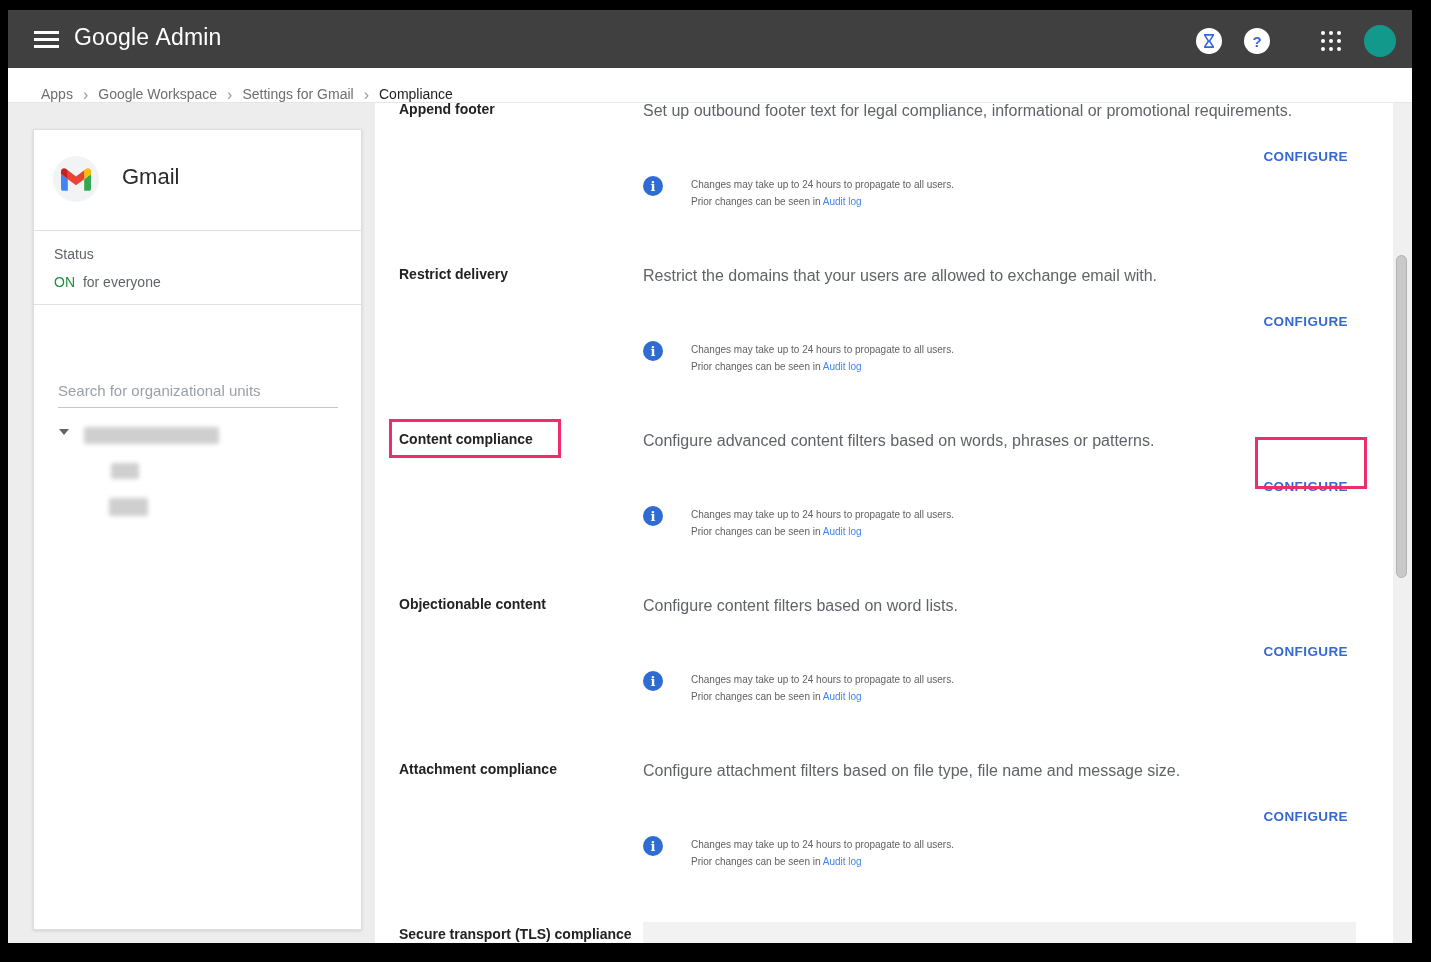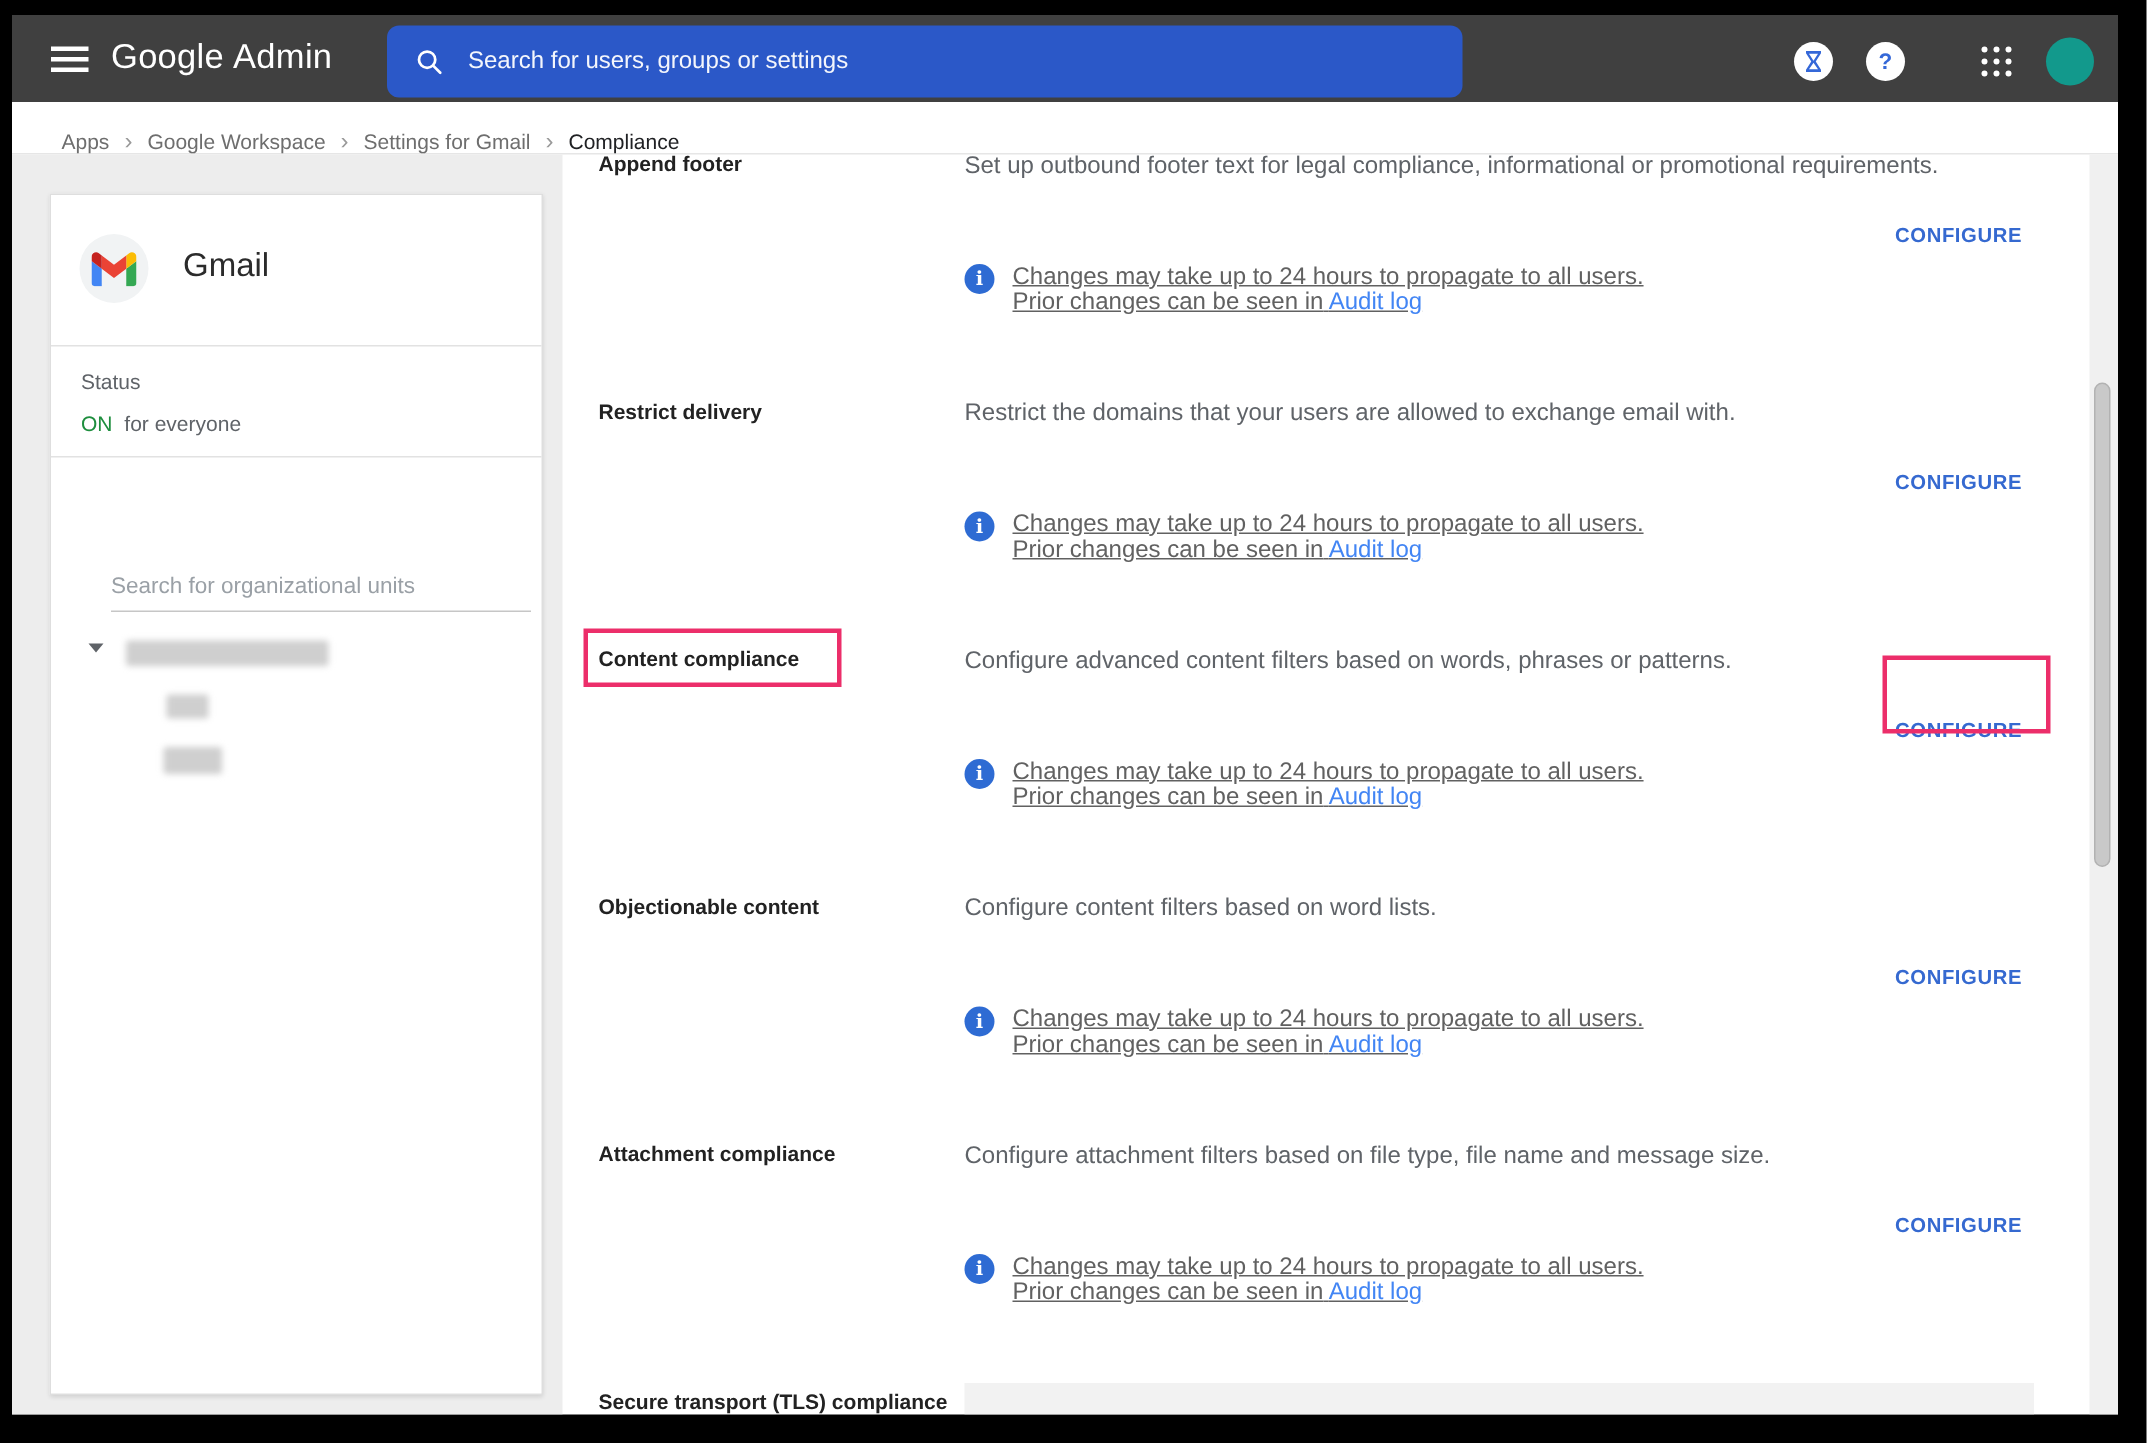--- a/index.html
+++ b/index.html
@@ -37,37 +37,37 @@
   .ou-card{position:absolute;left:25px;top:119px;width:329px;height:801px;background:#fff;border:1px solid #dedede;box-shadow:0 1px 3px rgba(0,0,0,.12);z-index:3;box-sizing:border-box;}
   .gmail-logo-wrap{position:absolute;left:19px;top:26px;width:46px;height:46px;border-radius:50%;background:#f1f3f4;display:flex;align-items:center;justify-content:center;}
   .card-title{position:absolute;left:88px;top:34px;font-size:22px;color:#2b2b2b;}
   .card-divider{position:absolute;left:0;width:100%;height:1px;background:#e2e2e2;}
   .status-label{position:absolute;left:20px;top:116px;font-size:14px;color:#5f6368;}
   .status-line{position:absolute;left:20px;top:144px;font-size:14px;color:#5f6368;}
   .status-on{color:#1e8e3e;font-weight:500;}
   .ou-band{position:absolute;left:0;top:175px;width:100%;height:54px;background:#f5f5f5;display:flex;align-items:center;}
   .ou-band span{margin-left:20px;font-size:15px;color:#616161;}
   .ou-search{position:absolute;left:24px;top:248px;width:280px;}
-  .ou-search input{width:100%;border:none;border-bottom:1px solid #c6c6c6;outline:none;font-size:15px;color:#7f1d1d;padding:4px 0 8px 0;font-family:"Liberation Sans",sans-serif;margin-left:16px;}
+  .ou-search input{width:100%;border:none;border-bottom:1px solid #c6c6c6;outline:none;font-size:15px;color:#7f1d1d;padding:4px 0 8px 0;font-family:"Liberation Sans",sans-serif;}
   .ou-search input::placeholder{color:#9aa0a6;}
   .ou-caret{position:absolute;left:25px;top:299px;width:0;height:0;border-left:5px solid transparent;border-right:5px solid transparent;border-top:6px solid #5f6368;cursor:pointer;}
   .blur-item{position:absolute;background:#cfcfcf;filter:blur(2px);border-radius:2px;cursor:pointer;}
   .blur-root{left:50px;top:297px;width:135px;height:17px;}
   .blur-child1{left:77px;top:333px;width:28px;height:16px;}
   .blur-child2{left:75px;top:368px;width:39px;height:18px;}
 
   
   .content{position:absolute;left:0;top:0;width:100%;height:100%;z-index:1;}
   .setting-row{position:absolute;left:391px;width:949px;}
   .lbl{position:absolute;left:0;top:0;width:230px;font-size:14px;font-weight:bold;color:#222;}
   .desc{position:absolute;left:244px;top:1px;width:660px;font-size:16px;color:#5f6368;}
   .action{position:absolute;right:0;top:26px;font-size:13.5px;font-weight:bold;letter-spacing:.4px;color:#3569d0;text-decoration:none;cursor:pointer;margin-top:22px;}
   .note{position:absolute;left:244px;top:75px;display:flex;}
   .info-icon{width:20px;height:20px;border-radius:50%;background:#2e6bd3;color:#fff;font-size:13px;font-weight:bold;display:flex;align-items:center;justify-content:center;flex:0 0 20px;font-family:"DejaVu Serif",serif;}
-  .note-text{margin-left:12px;font-size:16px;color:#616161;line-height:17px;text-decoration:underline;}
+  .note-text{margin-left:28px;font-size:10px;color:#616161;line-height:17px;}
   .note-text a{color:#4285f4;text-decoration:none;cursor:pointer;}
   .annotation{position:absolute;border:3px solid #ec2e6a;background:transparent;z-index:6;pointer-events:none;}
   .annot-label{left:381px;top:409px;width:166px;height:33px;}
   .annot-action{left:1247px;top:427px;width:106px;height:46px;}
   .placeholder-box{position:absolute;left:635px;top:912px;width:713px;height:21px;background:#f2f2f2;}
 
   
   .scroll-track{position:absolute;left:1385px;top:93px;width:19px;height:840px;background:#f0f0f0;z-index:9;}
   .scroll-thumb{position:absolute;left:3px;top:152px;width:11px;height:323px;background:#c9c9c9;border:1px solid #b2b2b2;border-radius:8px;cursor:grab;box-sizing:border-box;}
 </style>
@@ -199,27 +199,20 @@
 
   <div class="appbar">
     <div class="menu-btn">
         <span></span>
         <span></span>
         <span></span>
       </div>
     <div class="wordmark">
       <span class="primary">Google</span><span class="secondary">Admin</span>
     </div>
-    <div class="searchbox">
-      <svg width="20" height="20" viewBox="0 0 24 24" fill="none" stroke="#fff" stroke-width="2.2" stroke-linecap="round">
-        <circle cx="10.5" cy="10.5" r="6.5"></circle>
-          <line x1="15.5" y1="15.5" x2="21" y2="21"></line>
-      </svg>
-      <input type="text" placeholder="Search for users, groups or settings" style="">
-    </div>
     <div class="round-btn hourglass">
       <svg width="12" height="14" viewBox="0 0 12 14">
         <path fill="#3568d8" d="M1 0h10v1.5L7.5 7 11 12.5V14H1v-1.5L4.5 7 1 1.5V0zm2 1.8L6 6.5l3-4.7H3zM6 7.8l-3 4.4h6L6 7.8z"></path>
       </svg>
     </div>
     <div class="round-btn help">
         <span>?</span>
       </div>
     <div class="apps-grid">
       <i></i>

